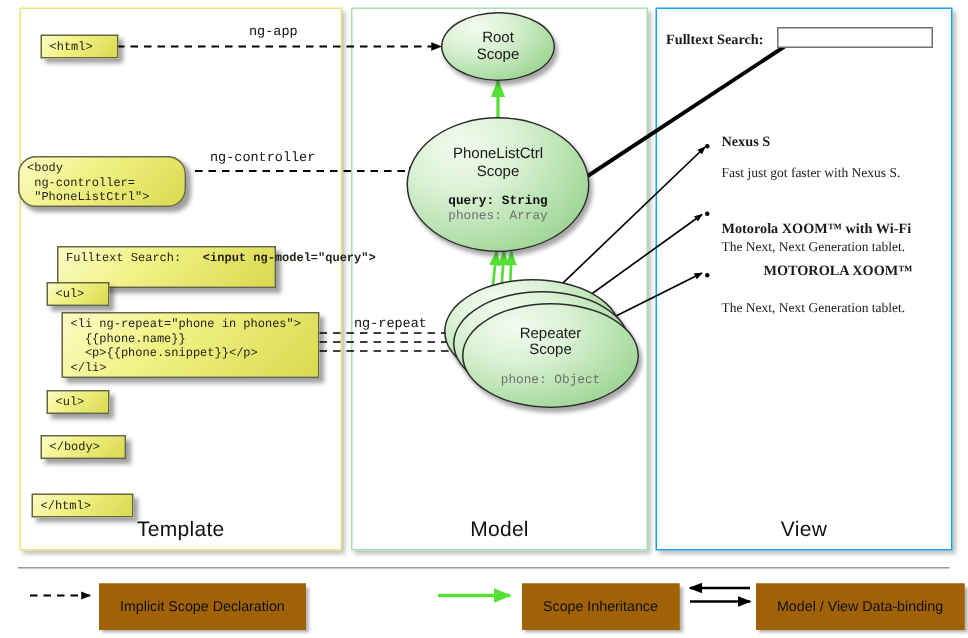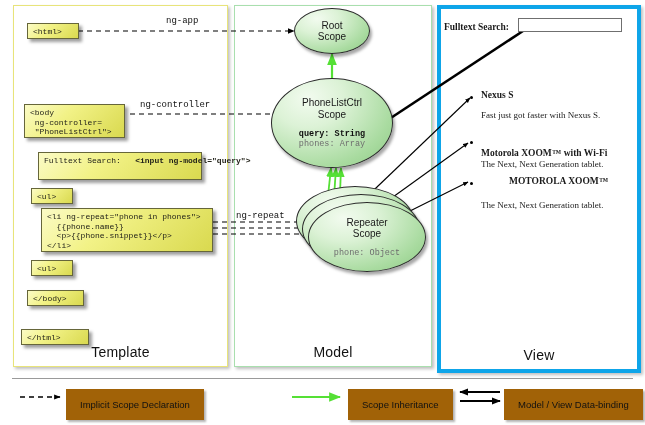--- a/index.html
+++ b/index.html
@@ -5,21 +5,21 @@
   html,body{margin:0;padding:0;background:#ffffff;}
   body{width:645px;height:425px;position:relative;overflow:hidden;
        font-family:"Liberation Sans",sans-serif;}
 
   .stage{position:absolute;left:0;top:0;width:645px;height:425px;}
 
   
   .panel{position:absolute;background:#fff;box-shadow:2px 2px 3px rgba(0,0,0,.25);}
   #panel-template{left:13px;top:5px;width:213px;height:360px;border:1px solid #e8e47a;}
   #panel-model{left:234px;top:5px;width:196px;height:360px;border:1px solid #a9dfae;}
-  #panel-view{left:437px;top:5px;width:196px;height:360px;border:4px solid #0ea5e9;}
+  #panel-view{left:437px;top:5px;width:196px;height:360px;border:1px solid #0ea5e9;}
   .panel-title{position:absolute;bottom:6px;left:0;width:100%;text-align:center;
                font-size:14px;color:#111;letter-spacing:.2px;}
 
   
   .codebox{position:absolute;border:1px solid #66663a;
            background:linear-gradient(135deg,#fbfbc6 0%,#f2f287 38%,#d9d94f 100%);
            box-shadow:3px 3px 3px rgba(0,0,0,.38);
            font-family:"Liberation Mono",monospace;font-size:8px;line-height:9.5px;
            color:#23231a;padding:3px 5px;white-space:pre;box-sizing:border-box;}
   .codebox b{font-weight:bold;}
@@ -134,25 +134,25 @@
       <line x1="460" y1="401" x2="500" y2="401" stroke="#000" stroke-width="1.8" marker-end="url(#ar-blk-s)"></line>
     </g>
   </svg>
 
   <div class="edge-label" style="left:166px;top:16px;">ng-app</div>
   <div class="edge-label" style="left:140px;top:100px;">ng-controller</div>
   <div class="edge-label" style="left:236px;top:211px;">ng-repeat</div>
 
   <div class="codebox" style="left:27px;top:23px;width:52px;height:16px;">&lt;html&gt;</div>
 
-  <div class="codebox" style="left:24px;top:104px;width:101px;height:34px;">&lt;body
+  <div class="codebox" style="left:12px;top:104px;width:112px;height:34px;border-radius:12px;">&lt;body
  ng-controller=
  "PhoneListCtrl"&gt;</div>
 
-  <div class="codebox" style="left:38px;top:152px;width:164px;height:28px;"><span>Fulltext Search:</span><b>   &lt;input ng-model="query"&gt;</b></div>
+  <div class="codebox" style="left:38px;top:164px;width:146px;height:28px;"><span>Fulltext Search:</span><b>   &lt;input ng-model="query"&gt;</b></div>
 
   <div class="codebox" style="left:31px;top:188px;width:42px;height:16px;">&lt;ul&gt;</div>
 
   <div class="codebox" style="left:41px;top:208px;width:172px;height:44px;">&lt;li ng-repeat="phone in phones"&gt;
   {{phone.name}}
   &lt;p&gt;{{phone.snippet}}&lt;/p&gt;
 &lt;/li&gt;</div>
 
   <div class="codebox" style="left:31px;top:260px;width:42px;height:16px;">&lt;ul&gt;</div>
 

